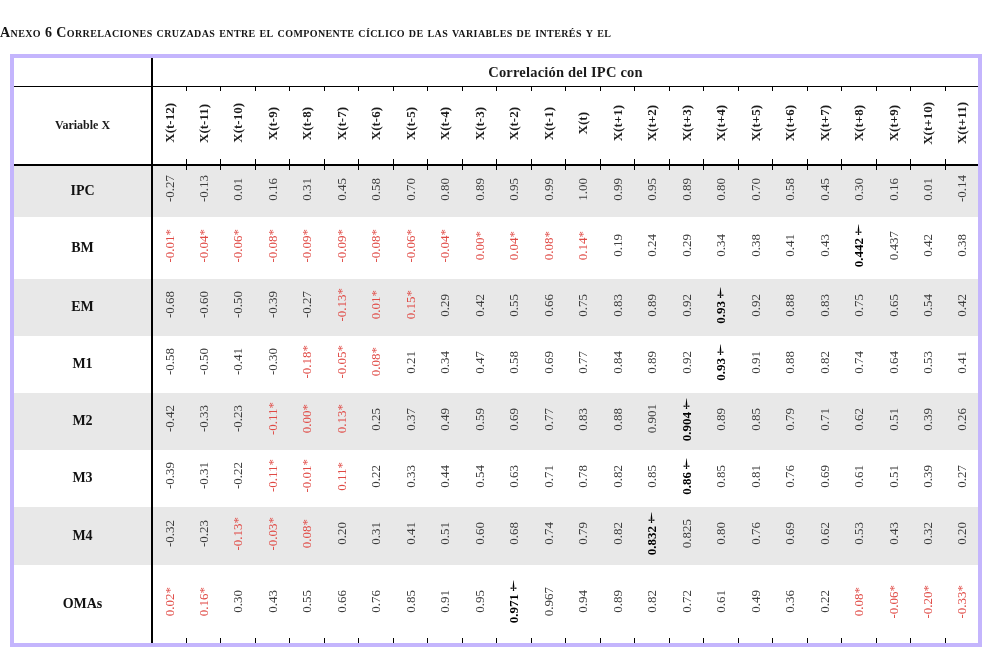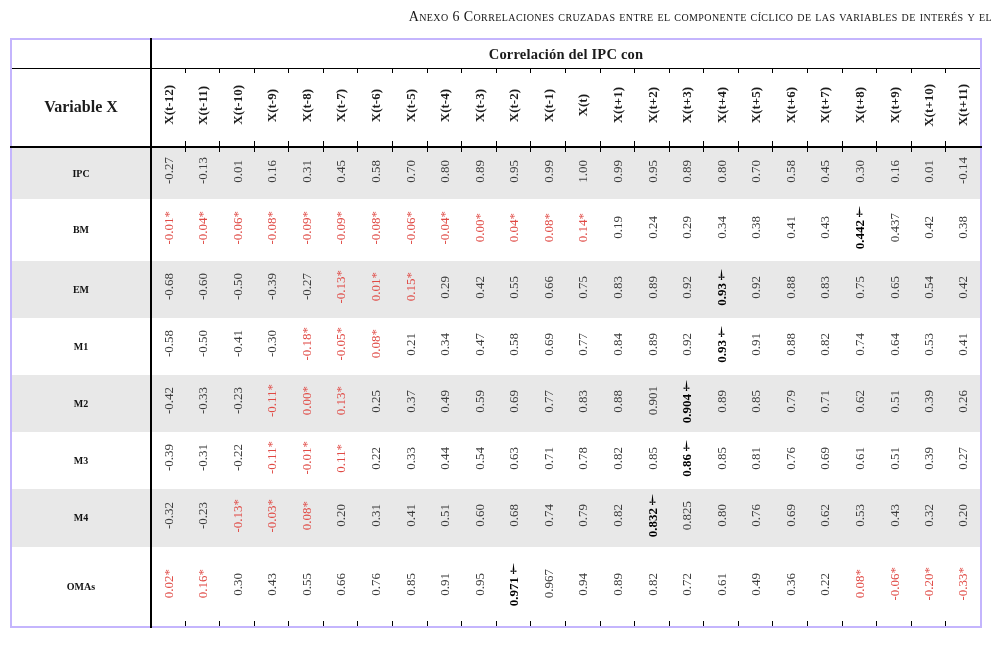--- a/index.html
+++ b/index.html
@@ -5,55 +5,55 @@
   html,body{margin:0;padding:0;background:#fff;}
   body{
     width:992px;height:672px;
     font-family:"Liberation Serif","DejaVu Serif",serif;
     color:#1b1b1b;
     overflow:hidden;
   }
   .page{position:relative;width:992px;height:672px;}
 
   
-  .titles{padding-top:2px;text-align:right;}
+  .titles{padding-top:18px;text-align:left;font-weight:bold;}
   .titles .line{
     font-variant:small-caps;
     font-size:14px;
     line-height:30px;
     letter-spacing:.4px;
     color:#151515;
   }
 
   
   table.corr{
     border-collapse:collapse;
     table-layout:fixed;
     width:972px;
     margin:6px auto 0 auto;
-    border:2px solid #c4b5fd;
+    border:4px solid #c4b5fd;
   }
   th,td{padding:0;}
 
   
   thead tr.span-row th{
     height:28px;
     border-bottom:1px solid #000;
     font-size:14.5px;
     font-weight:bold;
     text-align:center;
     vertical-align:middle;
     letter-spacing:.2px;
   }
   th.corner{border-right:2px solid #000;}
   thead tr.cols-row{height:78px;}
   th.varx{
     border-right:2px solid #000;
     border-bottom:2px solid #000;
-    font-size:16px;font-weight:bold;
+    font-size:12px;font-weight:bold;
     text-align:center;vertical-align:middle;
   }
   th.collabel{
     border-bottom:2px solid #000;
     text-align:center;vertical-align:middle;
     font-size:13px;font-weight:bold;
     position:relative;
   }
   
   th.collabel::before{
@@ -70,21 +70,21 @@
   tbody tr:nth-child(3),
   tbody tr:nth-child(4),
   tbody tr:nth-child(5),
   tbody tr:nth-child(6){height:57px;}
   tbody tr:nth-child(7){height:58px;}
   tbody tr:nth-child(8){height:80px;}
 
   td.rowlabel{
     border-right:2px solid #000;
     text-align:center;vertical-align:middle;
-    font-size:10px;font-weight:bold;color:#111;
+    font-size:14px;font-weight:bold;color:#111;
   }
   td.val{
     text-align:center;vertical-align:middle;
     font-size:13px;color:#3c3c3c;
     position:relative;
   }
   td.val.red{color:#e04a45;}
   td.val.bold{color:#000;font-weight:bold;}
 
   tbody tr:first-child td.val::before{

